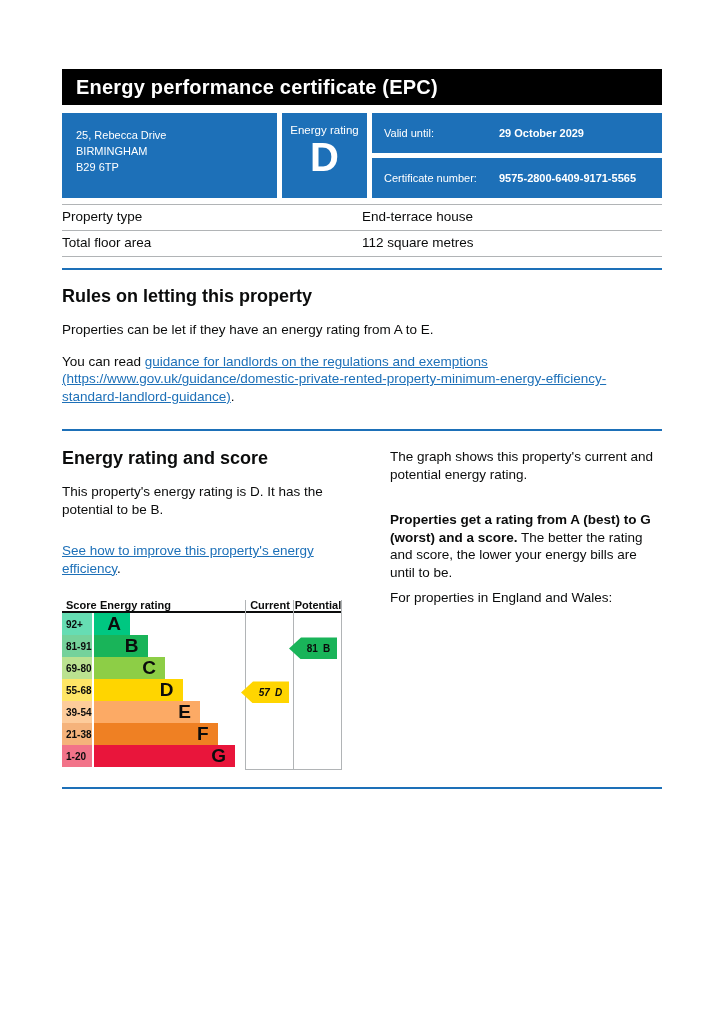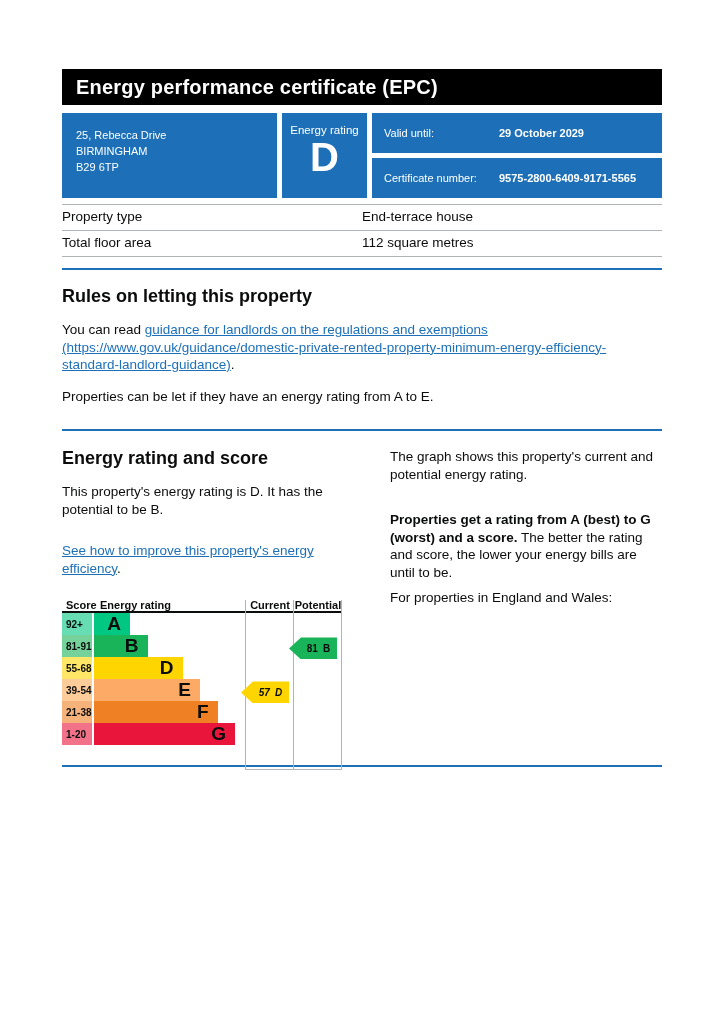--- a/index.html
+++ b/index.html
@@ -111,22 +111,22 @@
       <div class="details-row">
         <div class="details-label">Total floor area</div>
         <div class="details-value">112 square metres</div>
       </div>
     </div>
 
     <div class="blue-rule rule-1"></div>
 
     <div class="rules-section">
       <h2>Rules on letting this property</h2>
+      <p>Properties can be let if they have an energy rating from A to E.</p>
       <p><span>You can read </span><a class="doc-link">guidance for landlords on the regulations and exemptions (https://www.gov.uk/guidance/domestic-private-rented-property-minimum-energy-efficiency-standard-landlord-guidance)</a><span>.</span></p>
-      <p>Properties can be let if they have an energy rating from A to E.</p>
     </div>
 
     <div class="blue-rule rule-2"></div>
 
     <div class="two-col">
       <div class="col-left">
         <h2>Energy rating and score</h2>
         <p>This property's energy rating is D. It has the potential to be B.</p>
         <p class="link-para"><a class="doc-link">See how to improve this property's energy efficiency</a><span>.</span></p>
 
@@ -137,20 +137,24 @@
               <div class="header-current">Current</div>
               <div class="header-potential">Potential</div>
             </div>
             <div class="chart-row">
               <div class="score-cell" style="background: rgb(102, 221, 179);">92+</div>
               <div class="band-bar" style="background: rgb(0, 199, 129); width: 36px;">A</div>
             </div>
             <div class="chart-row">
               <div class="score-cell" style="background: rgb(117, 210, 155);">81-91</div>
               <div class="band-bar" style="background: rgb(25, 180, 89); width: 53.5px;">B</div>
+            </div>
+            <div class="chart-row">
+              <div class="score-cell" style="background: rgb(187, 226, 144);">69-80</div>
+              <div class="band-bar" style="background: rgb(141, 206, 70); width: 71px;">C</div>
             </div>
             <div class="chart-row">
               <div class="score-cell" style="background: rgb(255, 230, 102);">55-68</div>
               <div class="band-bar" style="background: rgb(255, 213, 0); width: 88.5px;">D</div>
             </div>
             <div class="chart-row">
               <div class="score-cell" style="background: rgb(253, 204, 155);">39-54</div>
               <div class="band-bar" style="background: rgb(252, 170, 101); width: 106px;">E</div>
             </div>
             <div class="chart-row">

